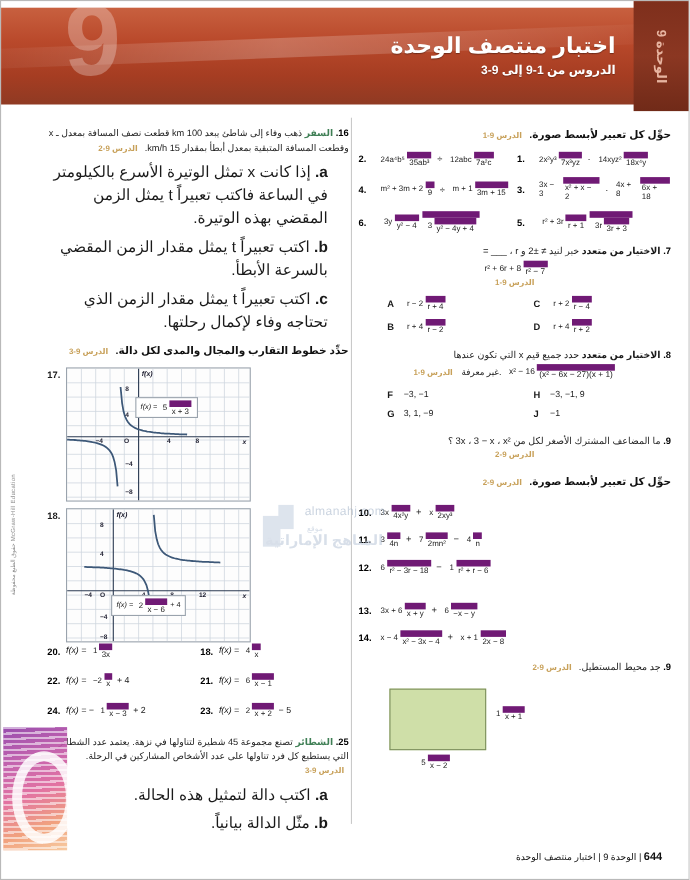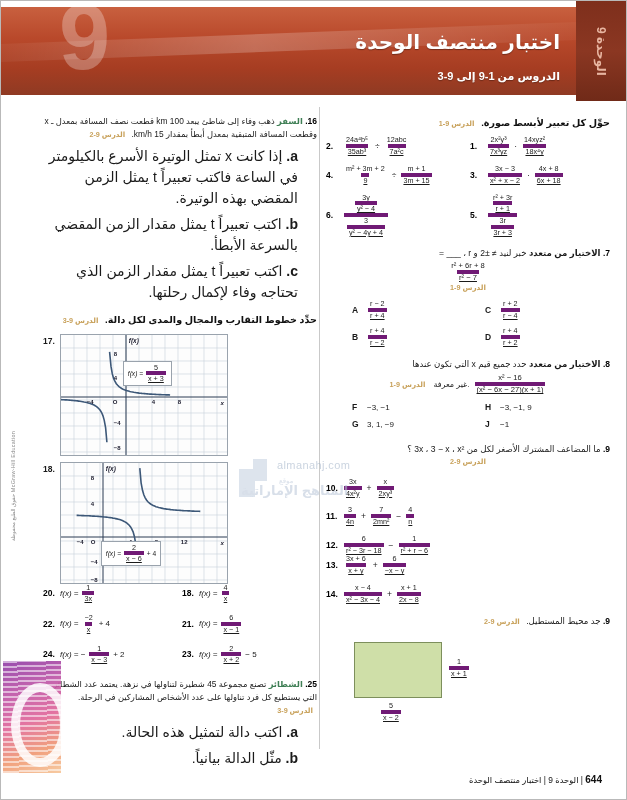--- a/index.html
+++ b/index.html
@@ -64,21 +64,21 @@
     font-size: 20px;
     font-weight: bold;
     letter-spacing: .5px;
     text-shadow: 0 1px 1px rgba(0,0,0,.35);
     line-height: 1.15;
   }
   .hdr-sub {
     color: #ffffff;
     font-size: 11px;
     font-weight: bold;
-    margin-top: 16px;
+    margin-top: 3px;
     text-shadow: 0 1px 1px rgba(0,0,0,.3);
   }
   .hdr-tab {
     position: absolute;
     right: 0; top: 0;
     width: 50px; height: 100px;
     background: linear-gradient(180deg,#7e2f1c 0%, #8b3722 50%, #702a18 100%);
     display: flex;
     align-items: center;
     justify-content: center;
@@ -160,29 +160,29 @@
     font-size: 8.5px;
     color: #000;
     flex: none;
     min-width: 13px;
   }
   .prob-body { display: flex; align-items: center; gap: 3px; flex-wrap: nowrap; }
 
   
   .frac {
     display: inline-flex;
-    flex-direction: column;
+    flex-direction: row;
     align-items: center;
     vertical-align: middle;
     line-height: 1.08;
     font-size: 7.2px;
     padding: 0 1px;
   }
   .frac > .num { padding: 0 2px; }
-  .frac > .den { padding: 0 2px; border-top: 4px solid #701a75; text-decoration: underline; }
+  .frac > .den { padding: 0 2px; border-top: 6px solid #701a75; }
   .frac-lg { font-size: 7.6px; }
   .op { font-size: 8.5px; padding: 0 1px; }
   .inline-txt { font-size: 8px; }
 
   
   .mc-stem {
     font-size: 8.6px;
     text-align: right;
     line-height: 1.45;
     margin-top: 10px;
@@ -562,20 +562,24 @@
       </div>
 
       <div style="margin-top:14px;">
         <div class="mc-stem">
           <span class="prob-num">9.</span>
           <span>ما المضاعف المشترك الأصغر لكل من 3x ، 3 − x ، x² ؟</span>
         </div>
         <div class="lesson-ref-block">الدرس 9-2</div>
       </div>
 
+      <div class="instr" style="margin-top:16px;">
+        <span>حوِّل كل تعبير لأبسط صورة.</span>
+        <span class="lesson-ref">الدرس 9-2</span>
+      </div>
       <div id="sec2-list">
           <div class="prob" style="margin-top: 12px;">
             <span class="prob-num">10.</span>
             <span class="prob-body">
               <span class="frac ">
                 <span class="num">3x</span>
                 <span class="den">4x²y</span>
               </span>
               <span class="op">+</span>
               <span class="frac ">
@@ -610,21 +614,21 @@
                 <span class="num">6</span>
                 <span class="den">r² − 3r − 18</span>
               </span>
               <span class="op">−</span>
               <span class="frac ">
                 <span class="num">1</span>
                 <span class="den">r² + r − 6</span>
               </span>
             </span>
           </div>
-          <div class="prob" style="margin-top: 1px;">
+          <div class="prob" style="margin-top: 23px;">
             <span class="prob-num">13.</span>
             <span class="prob-body">
               <span class="frac ">
                 <span class="num">3x + 6</span>
                 <span class="den">x + y</span>
               </span>
               <span class="op">+</span>
               <span class="frac ">
                 <span class="num">6</span>
                 <span class="den">−x − y</span>

